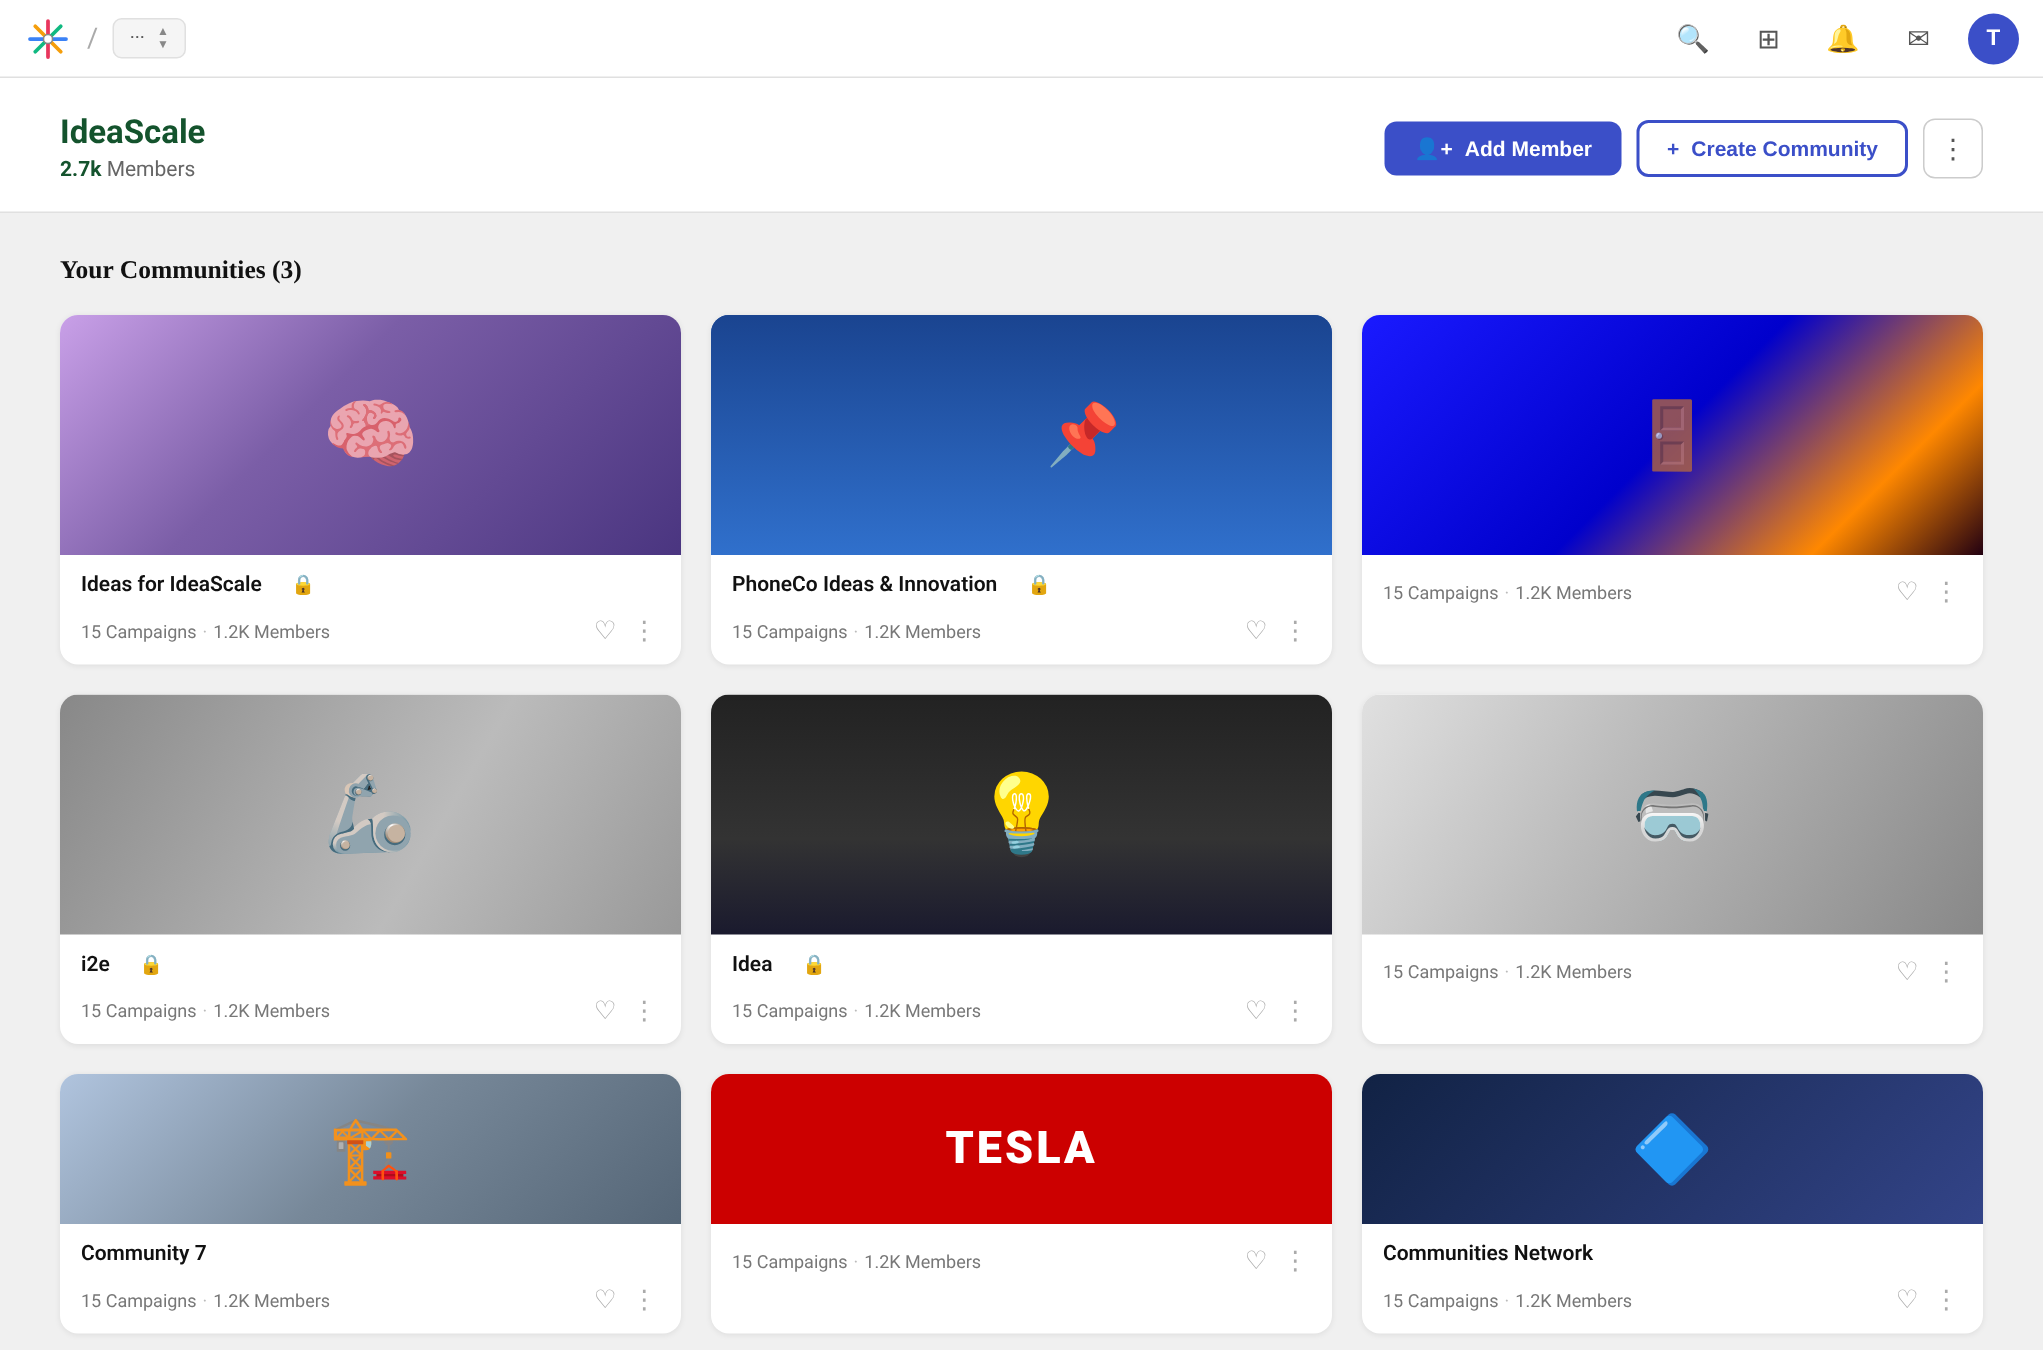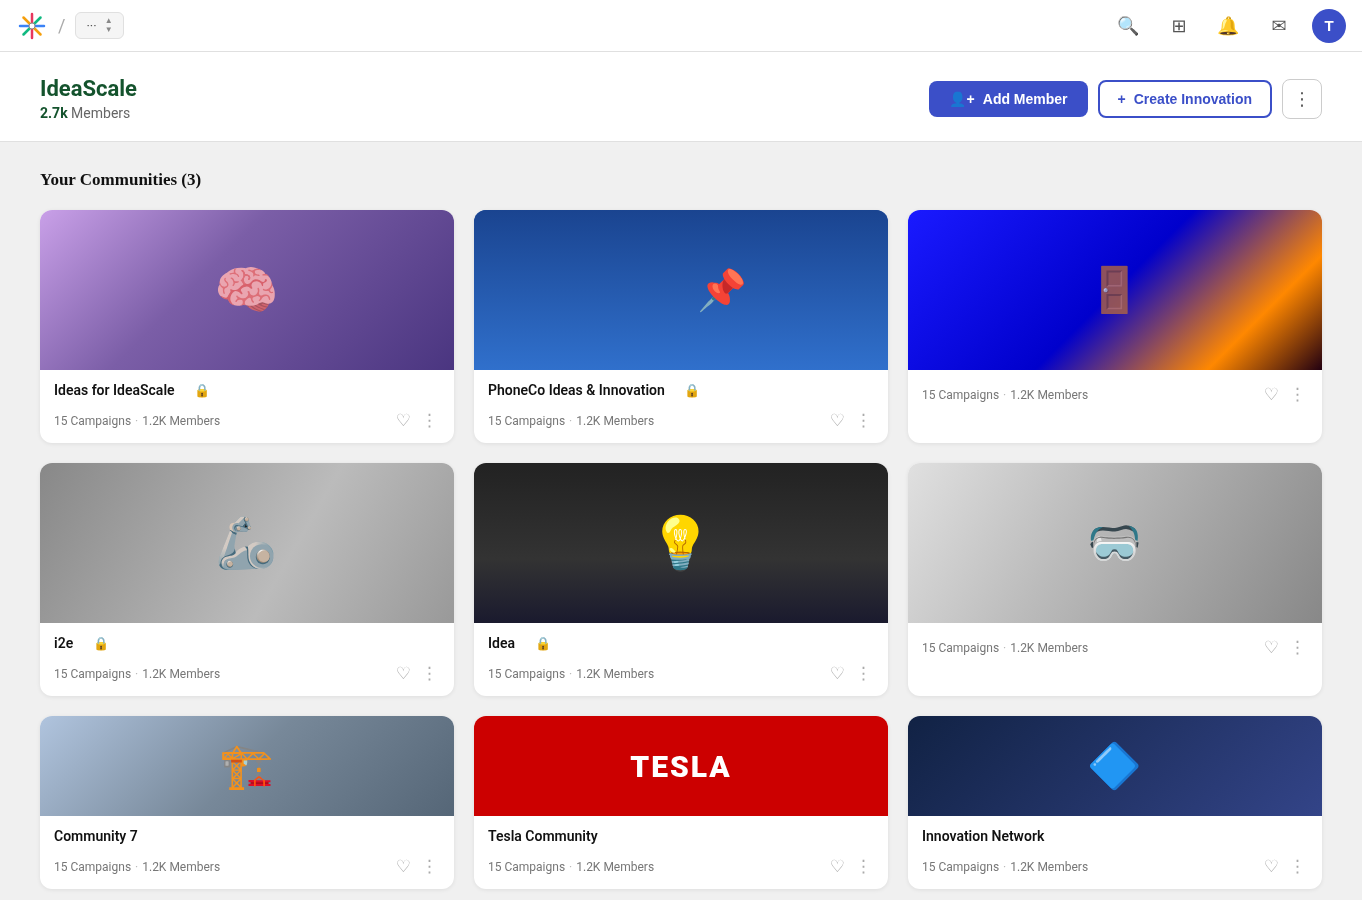--- a/index.html
+++ b/index.html
@@ -166,21 +166,21 @@
       <span>Members</span>
     </div>
   </div>
   <div class="header-actions">
     <button class="btn-primary">
       <span>👤+</span>
       <span>Add Member</span>
     </button>
     <button class="btn-outline">
       <span>+</span>
-      <span>Create Innovation</span>
+      <span>Create Community</span>
     </button>
     <button class="btn-icon">
       <span>⋮</span>
     </button>
   </div>
 </header>
 
 <main class="main-content">
   <h2 class="section-title">Your Communities (3)</h2>
   <div class="card-grid" id="community-grid">
@@ -313,42 +313,38 @@
         <div class="card-actions">
           <button class="card-action-btn">♡</button>
           <button class="card-action-btn">⋮</button>
         </div>
       </div>
     </div>
   </div>
       <div class="community-card">
     <div class="card-image card-img-8" style="height:100px"></div>
     <div class="card-body">
-      <div class="card-title-row">
-        <span class="card-name">Tesla Community</span>
-
-      </div>
       <div class="card-meta-row">
         <div class="card-meta">
           <span>15 Campaigns</span>
           <span class="dot">·</span>
           <span>1.2K Members</span>
         </div>
         <div class="card-actions">
           <button class="card-action-btn">♡</button>
           <button class="card-action-btn">⋮</button>
         </div>
       </div>
     </div>
   </div>
       <div class="community-card">
     <div class="card-image card-img-9" style="height:100px"></div>
     <div class="card-body">
       <div class="card-title-row">
-        <span class="card-name">Innovation Network</span>
+        <span class="card-name">Communities Network</span>
 
       </div>
       <div class="card-meta-row">
         <div class="card-meta">
           <span>15 Campaigns</span>
           <span class="dot">·</span>
           <span>1.2K Members</span>
         </div>
         <div class="card-actions">
           <button class="card-action-btn">♡</button>

